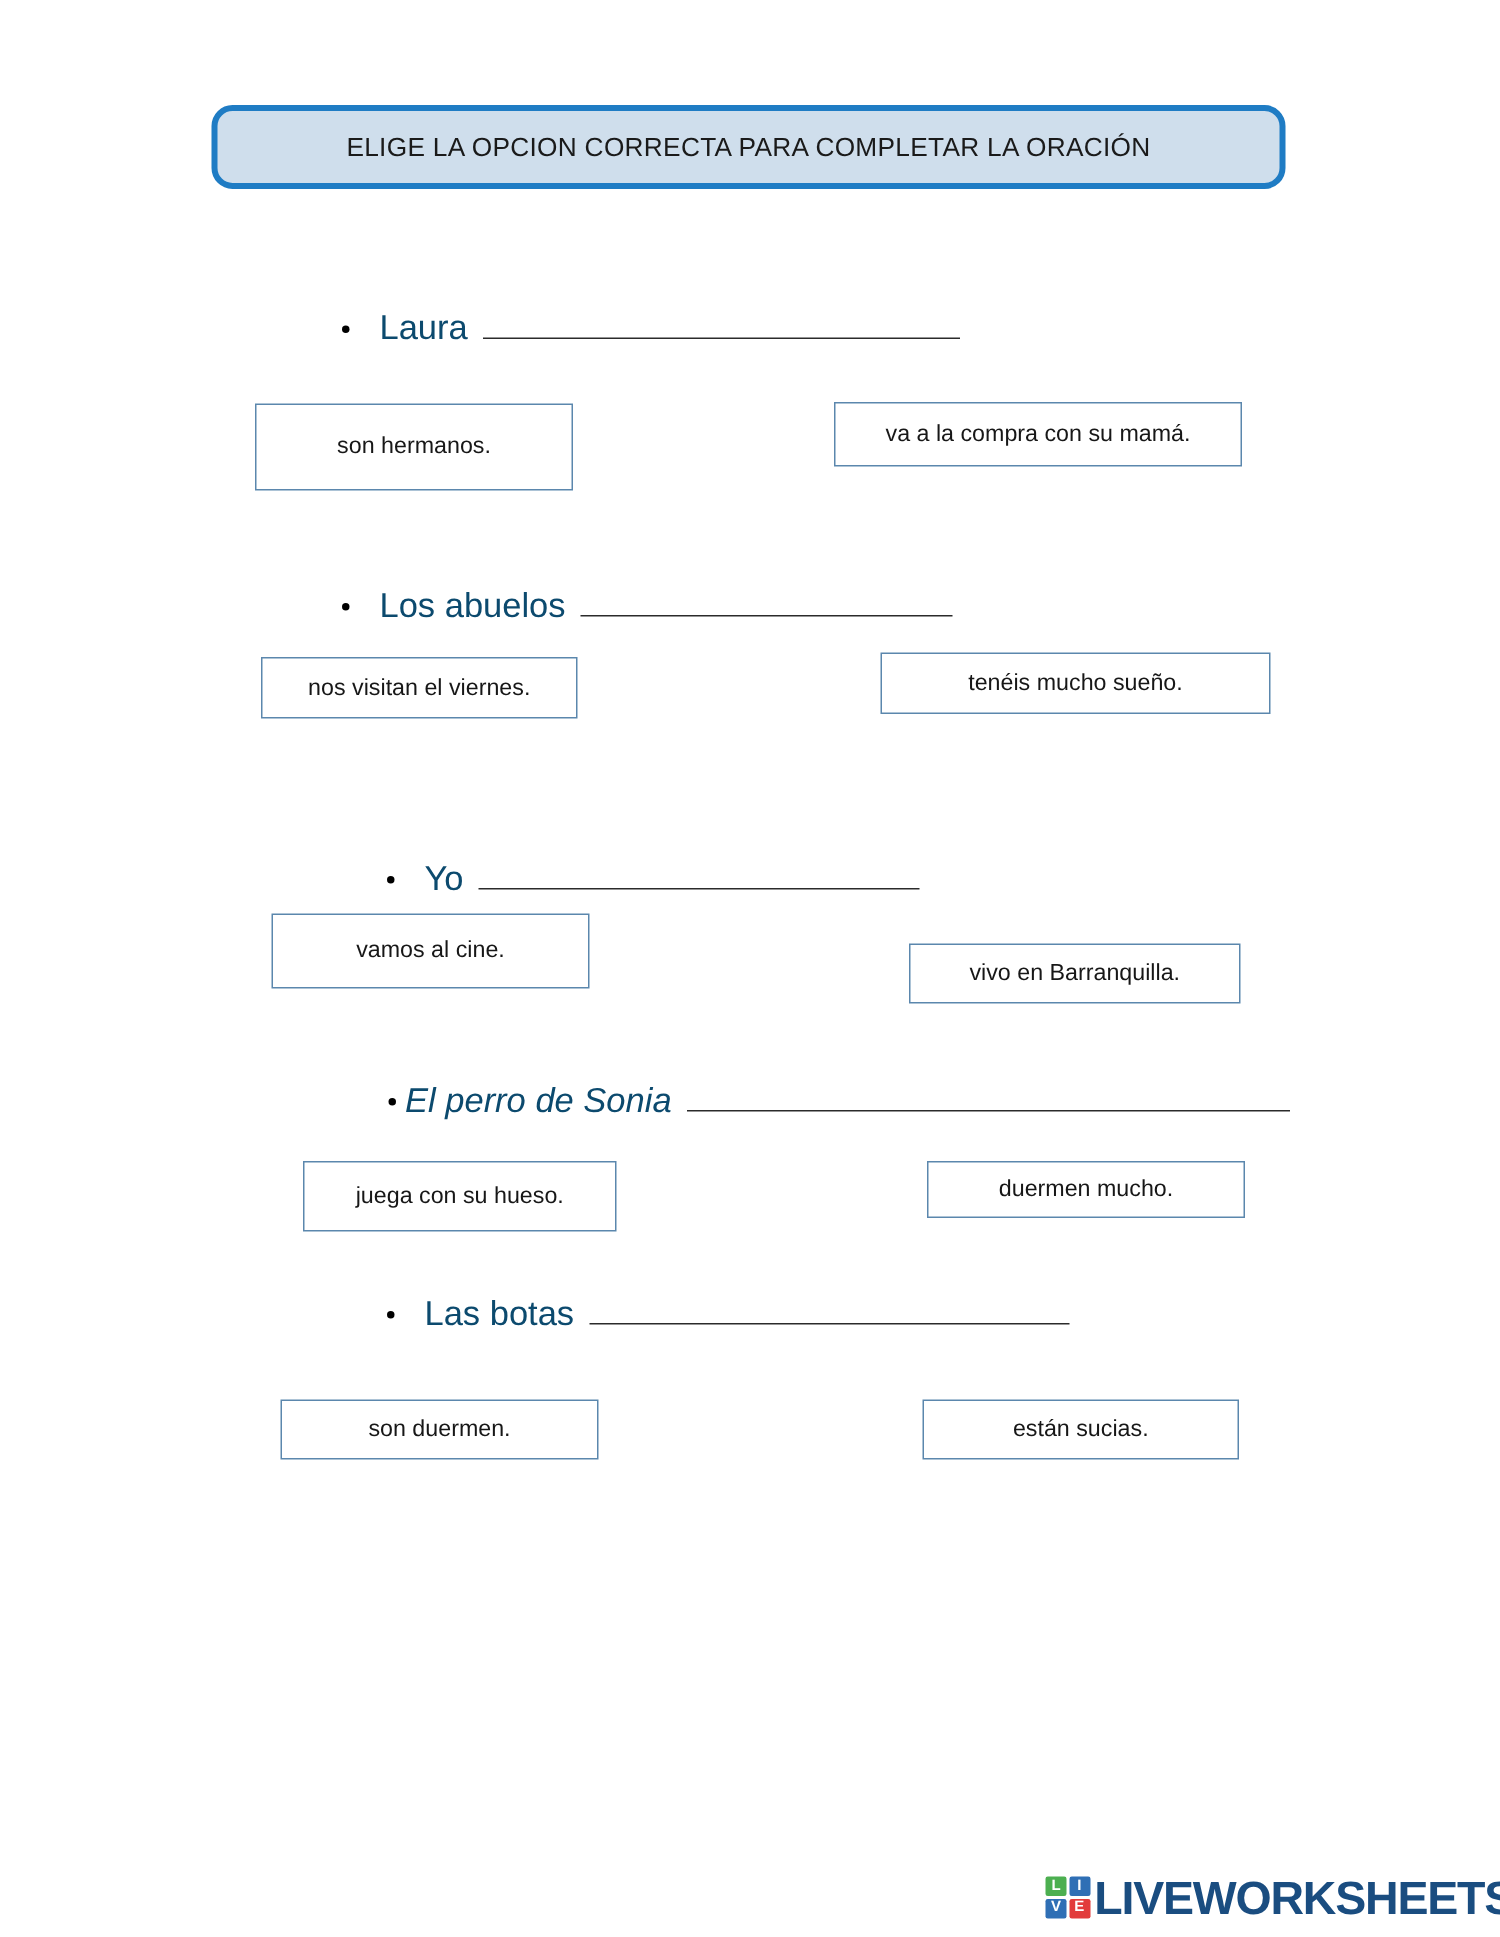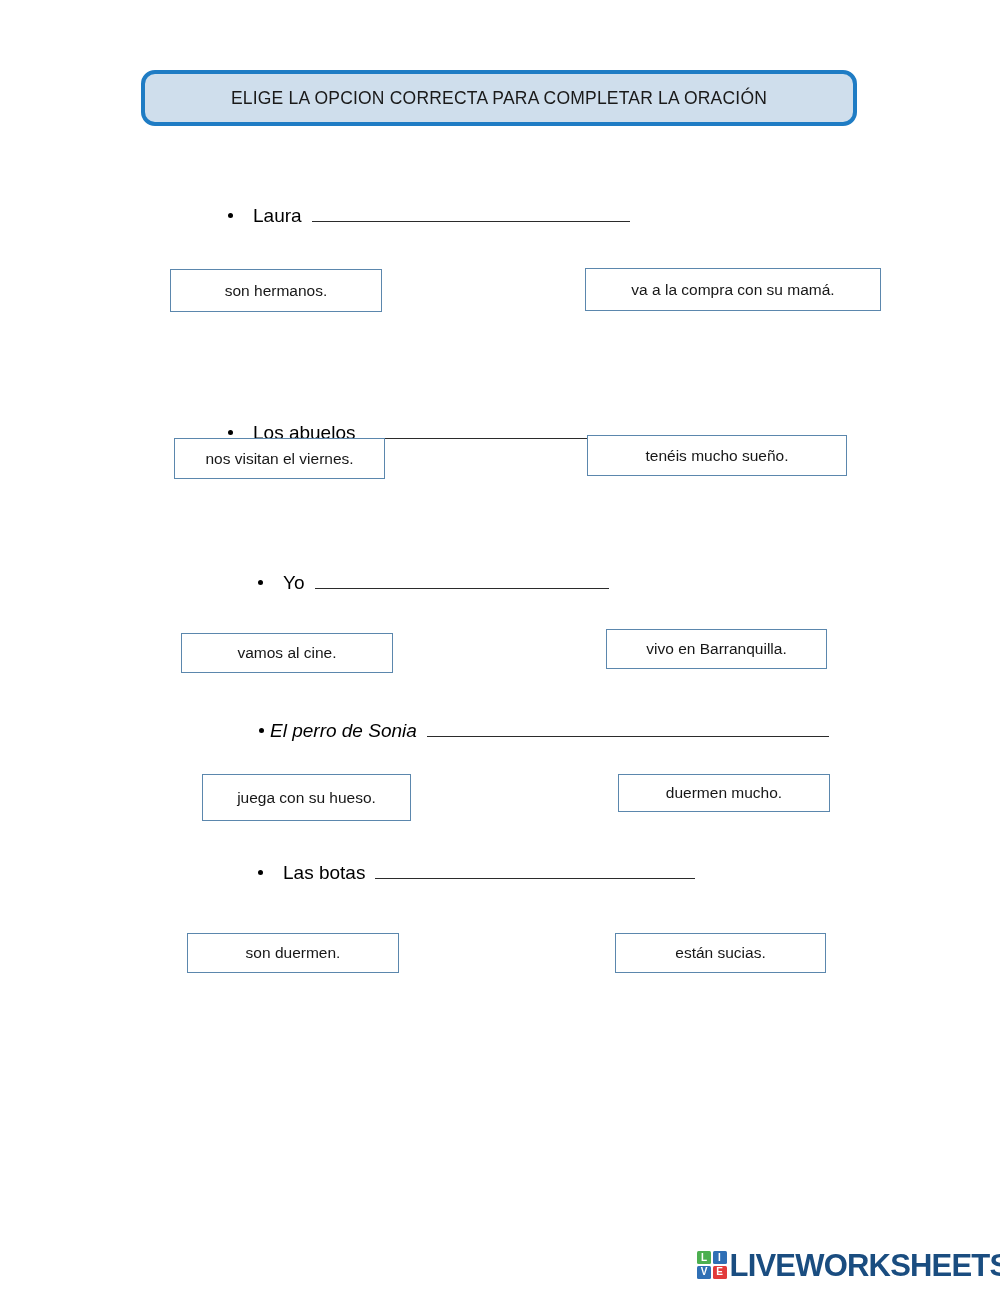--- a/index.html
+++ b/index.html
@@ -50,22 +50,22 @@
   .qrow {
     position: absolute;
     left: 0;
     width: 1000px;
   }
   .prompt {
     position: absolute;
     display: flex;
     align-items: baseline;
     white-space: nowrap;
-    font-size: 19px;
-    color: #000000;
+    font-size: 23px;
+    color: #0c4a6e;
   }
   .bullet {
     display: inline-block;
     width: 5px;
     height: 5px;
     border-radius: 50%;
     background: #000000;
     margin-right: 0px;
     position: relative;
     top: -4px;
@@ -143,49 +143,49 @@
   <div class="banner">
     <span class="banner-text">ELIGE LA OPCION CORRECTA PARA COMPLETAR LA ORACIÓN</span>
   </div>
 
   <div class="qrow" style="top:0;">
     <div class="prompt" style="left:228px; top:205px;">
       <span class="bullet"></span>
       <span class="prompt-label">Laura</span>
       <span class="blank-line" style="width:318px;"></span>
     </div>
-    <div class="optbox" style="left:170px; top:269px; width:212px; height:43px;">
+    <div class="optbox" style="left:170px; top:269px; width:212px; height:58px;">
       <span>son hermanos.</span>
     </div>
-    <div class="optbox" style="left:585px; top:268px; width:296px; height:43px;">
+    <div class="optbox" style="left:556px; top:268px; width:272px; height:43px;">
       <span>va a la compra con su mamá.</span>
     </div>
   </div>
 
   <div class="qrow" style="top:0;">
-    <div class="prompt" style="left:228px; top:390px;margin-top:32px;">
+    <div class="prompt" style="left:228px; top:390px;">
       <span class="bullet"></span>
       <span class="prompt-label">Los abuelos</span>
       <span class="blank-line" style="width:248px;"></span>
     </div>
     <div class="optbox" style="left:174px; top:438px; width:211px; height:41px;">
       <span>nos visitan el viernes.</span>
     </div>
     <div class="optbox" style="left:587px; top:435px; width:260px; height:41px;">
       <span>tenéis mucho sueño.</span>
     </div>
   </div>
 
   <div class="qrow" style="top:0;">
     <div class="prompt" style="left:258px; top:572px;">
       <span class="bullet"></span>
       <span class="prompt-label">Yo</span>
       <span class="blank-line" style="width:294px;"></span>
     </div>
-    <div class="optbox" style="left:181px; top:633px; width:212px; height:40px;">
+    <div class="optbox" style="left:181px; top:609px; width:212px; height:50px;">
       <span>vamos al cine.</span>
     </div>
     <div class="optbox" style="left:606px; top:629px; width:221px; height:40px;">
       <span>vivo en Barranquilla.</span>
     </div>
   </div>
 
   <div class="qrow" style="top:0;">
     <div class="prompt tight" style="left:259px; top:720px;font-style:italic;">
       <span class="bullet"></span>

